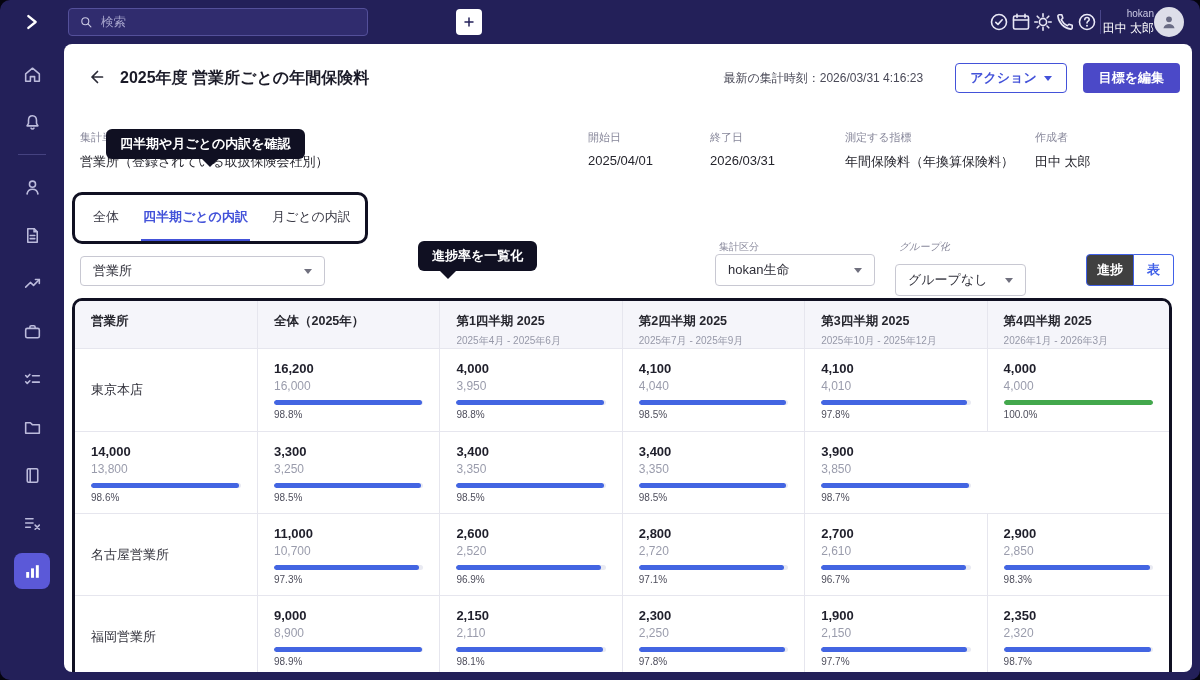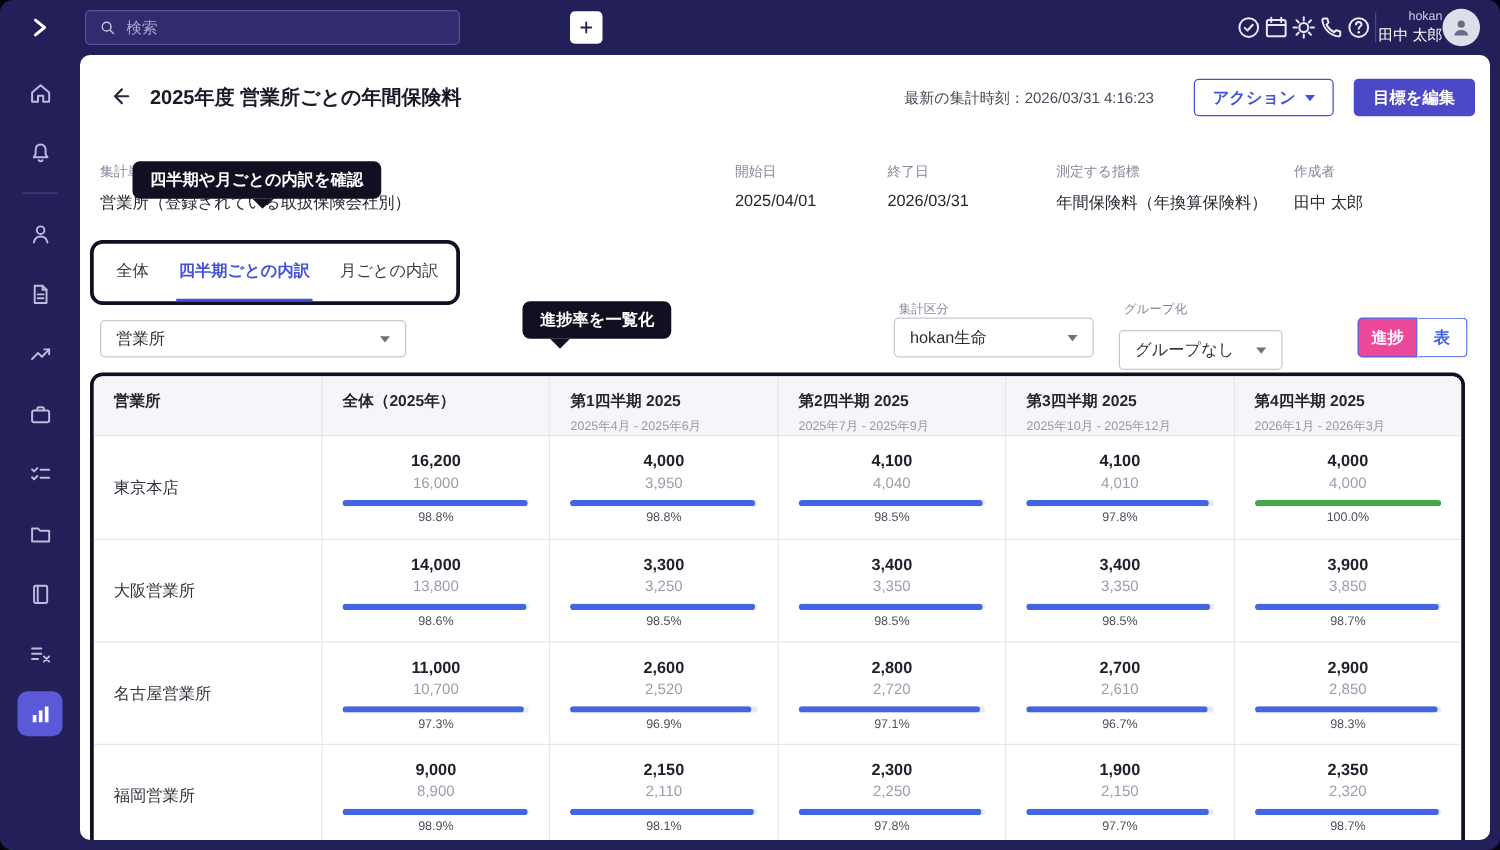--- a/index.html
+++ b/index.html
@@ -128,27 +128,27 @@
   .select-box {
     position: absolute; height: 30px; border: 1px solid #C8C8D2; border-radius: 4px;
     display: flex; align-items: center; justify-content: space-between;
     padding: 0 12px; font-size: 13px; color: #2E2E38; background: #fff; cursor: pointer;
   }
   .select-box .caret { color: #70707E; }
   .office-select { left: 16px; top: 212px; width: 245px; }
   .float-label { position: absolute; font-size: 10px; color: #87879A; }
   .lab-agg { left: 655px; top: 196px; }
   .sel-agg { left: 651px; top: 210px; width: 160px; height: 32px; }
-  .lab-grp { left: 835px; top: 196px; }
+  .lab-grp { left: 835px; top: 196px; font-style: italic; }
   .sel-grp { left: 831px; top: 220px; width: 131px; height: 32px; }
 
   .view-toggle { position: absolute; left: 1022px; top: 210px; display: flex; height: 32px; }
   .toggle-btn { font-size: 13px; font-weight: bold; display: flex; align-items: center; justify-content: center; cursor: pointer; font-family: inherit; }
   .toggle-progress {
-    width: 48px; background: #ec4899; color: #fff; border: 1px solid #4161E8;
+    width: 48px; background: #404040; color: #fff; border: 1px solid #4161E8;
     border-radius: 4px 0 0 4px;
   }
   .toggle-table {
     width: 40px; background: #fff; color: #4161E8; border: 1px solid #4161E8; border-left: none;
     border-radius: 0 4px 4px 0;
   }
 
   
   .table-box {
     position: absolute; left: 8px; top: 254px; width: 1100px; height: 430px;
@@ -157,21 +157,21 @@
   .thead, .trow { display: grid; grid-template-columns: 182px 1fr 1fr 1fr 1fr 1fr; }
   .thead { background: #F5F5FA; height: 48px; border-bottom: 1px solid #E6E6EE; }
   .th { padding: 12px 16px 0 16px; }
   .th + .th { border-left: 1px solid #E6E6EE; }
   .th-title { display: block; font-size: 12.5px; font-weight: bold; color: #26262E; white-space: nowrap; }
   .th-sub { display: block; font-size: 10px; color: #9698A8; margin-top: 4px; white-space: nowrap; }
   .trow { height: 82px; }
   .trow + .trow { border-top: 1px solid #E6E6EE; }
   .tcell + .tcell { border-left: 1px solid #E6E6EE; }
   .namecell { display: flex; align-items: center; padding: 0 16px; font-size: 13px; color: #33333D; }
-  .datacell { padding: 12px 16px 0 16px; text-align: center; }
+  .datacell { padding: 12px 16px 0 16px; text-align: left; }
   .tgt { font-size: 13px; font-weight: bold; color: #1F1F2B; }
   .act { font-size: 12px; color: #9A9CAC; margin-top: 3px; }
   .bar { margin-top: 7px; height: 5px; background: #E9EAF2; border-radius: 3px; overflow: hidden; }
   .fill { height: 100%; border-radius: 3px; }
   .pct { font-size: 10px; color: #4E4E5C; margin-top: 4px; }
 </style>
 </head>
 <body>
 
 <div class="frame">
@@ -430,21 +430,20 @@
             <div class="tcell datacell">
       <div class="tgt">4,000</div>
       <div class="act">4,000</div>
       <div class="bar">
                 <div class="fill" style="width:100%;background:#43A84C"></div>
               </div>
       <div class="pct">100.0%</div>
     </div>
           </div>
           <div class="trow">
-            <div class="tcell namecell">大阪営業所</div>
             <div class="tcell datacell">
       <div class="tgt">14,000</div>
       <div class="act">13,800</div>
       <div class="bar">
                 <div class="fill" style="width:98.6%;background:#4365E2"></div>
               </div>
       <div class="pct">98.6%</div>
     </div>
             <div class="tcell datacell">
       <div class="tgt">3,300</div>

